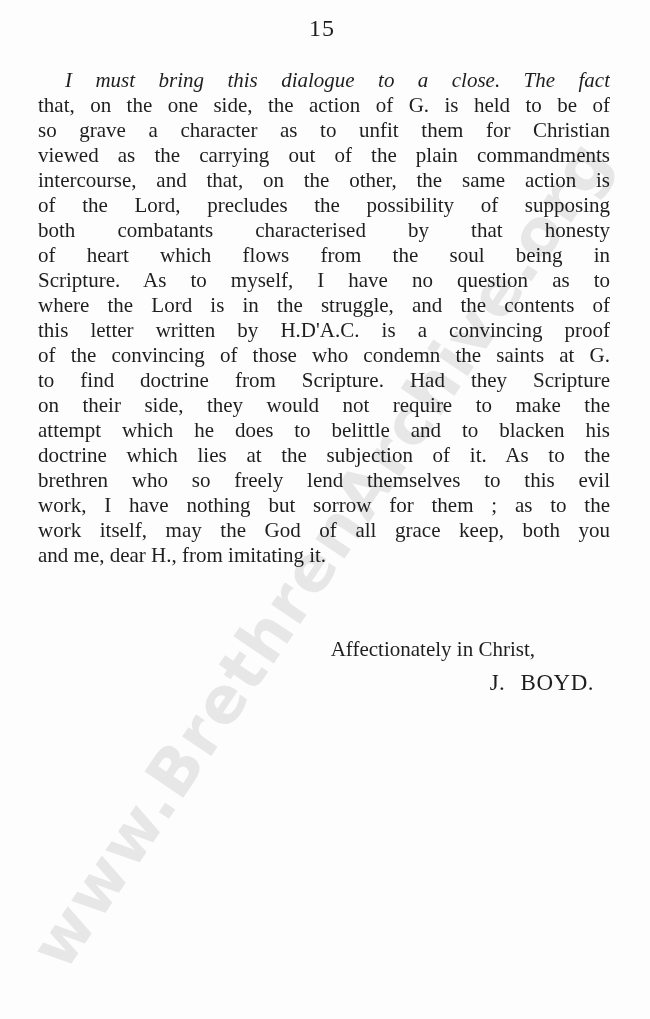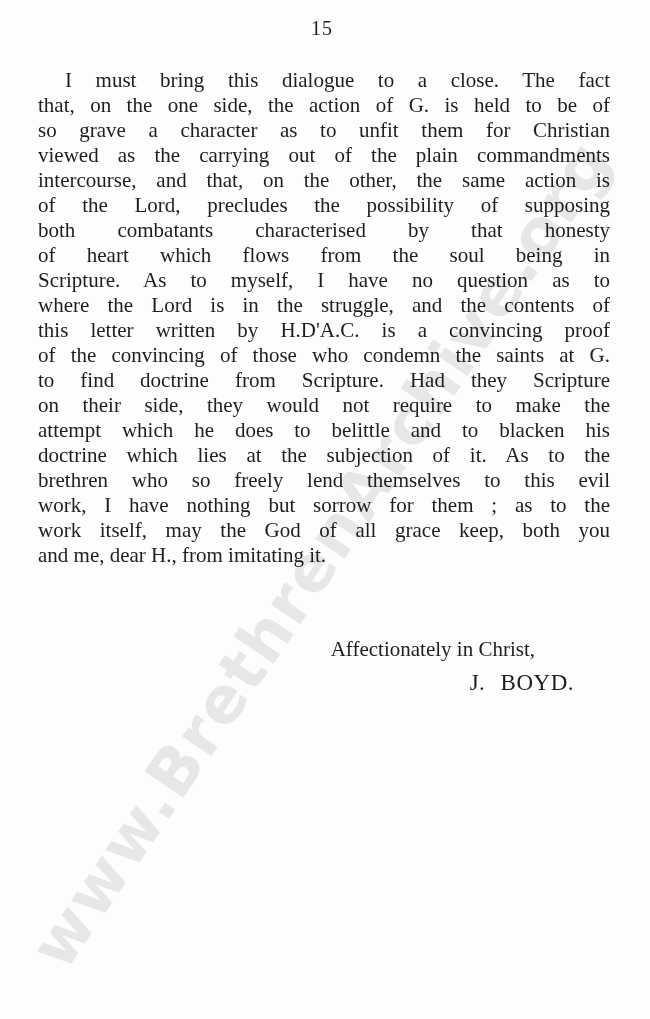--- a/index.html
+++ b/index.html
@@ -27,54 +27,54 @@
     color: var(--wm, #e7e7e7);
     z-index: 0;
     user-select: none;
   }
   .page-number {
     position: absolute;
     top: 14px;
     left: 0;
     width: 644px;
     text-align: center;
-    font-size: 20px;
+    font-size: 24px;
     line-height: 28px;
     letter-spacing: 1px;
     z-index: 1;
   }
   .letter-body {
     position: absolute;
     top: 68px;
     left: 38px;
     width: 572px;
     font-size: 21px;
     line-height: 25px;
     z-index: 1;
   }
   .line {
     text-align: justify;
     text-align-last: justify;
     height: 25px;
     overflow: hidden;
   }
-  .line.first { padding-left: 27px; }
+  .line.first { padding-left: 27px; font-style: italic; }
   .line.last  { text-align-last: left; }
   .closing {
     position: absolute;
     top: 637px;
     right: 115px;
     font-size: 21px;
     line-height: 25px;
     z-index: 1;
   }
   .signature {
     position: absolute;
     top: 670px;
-    right: 76px;
+    right: 56px;
     font-size: 23px;
     line-height: 26px;
     word-spacing: 9px;
     letter-spacing: 0.5px;
     z-index: 1;
     text-align: right;
   }
 </style>
 </head>
 <body>

